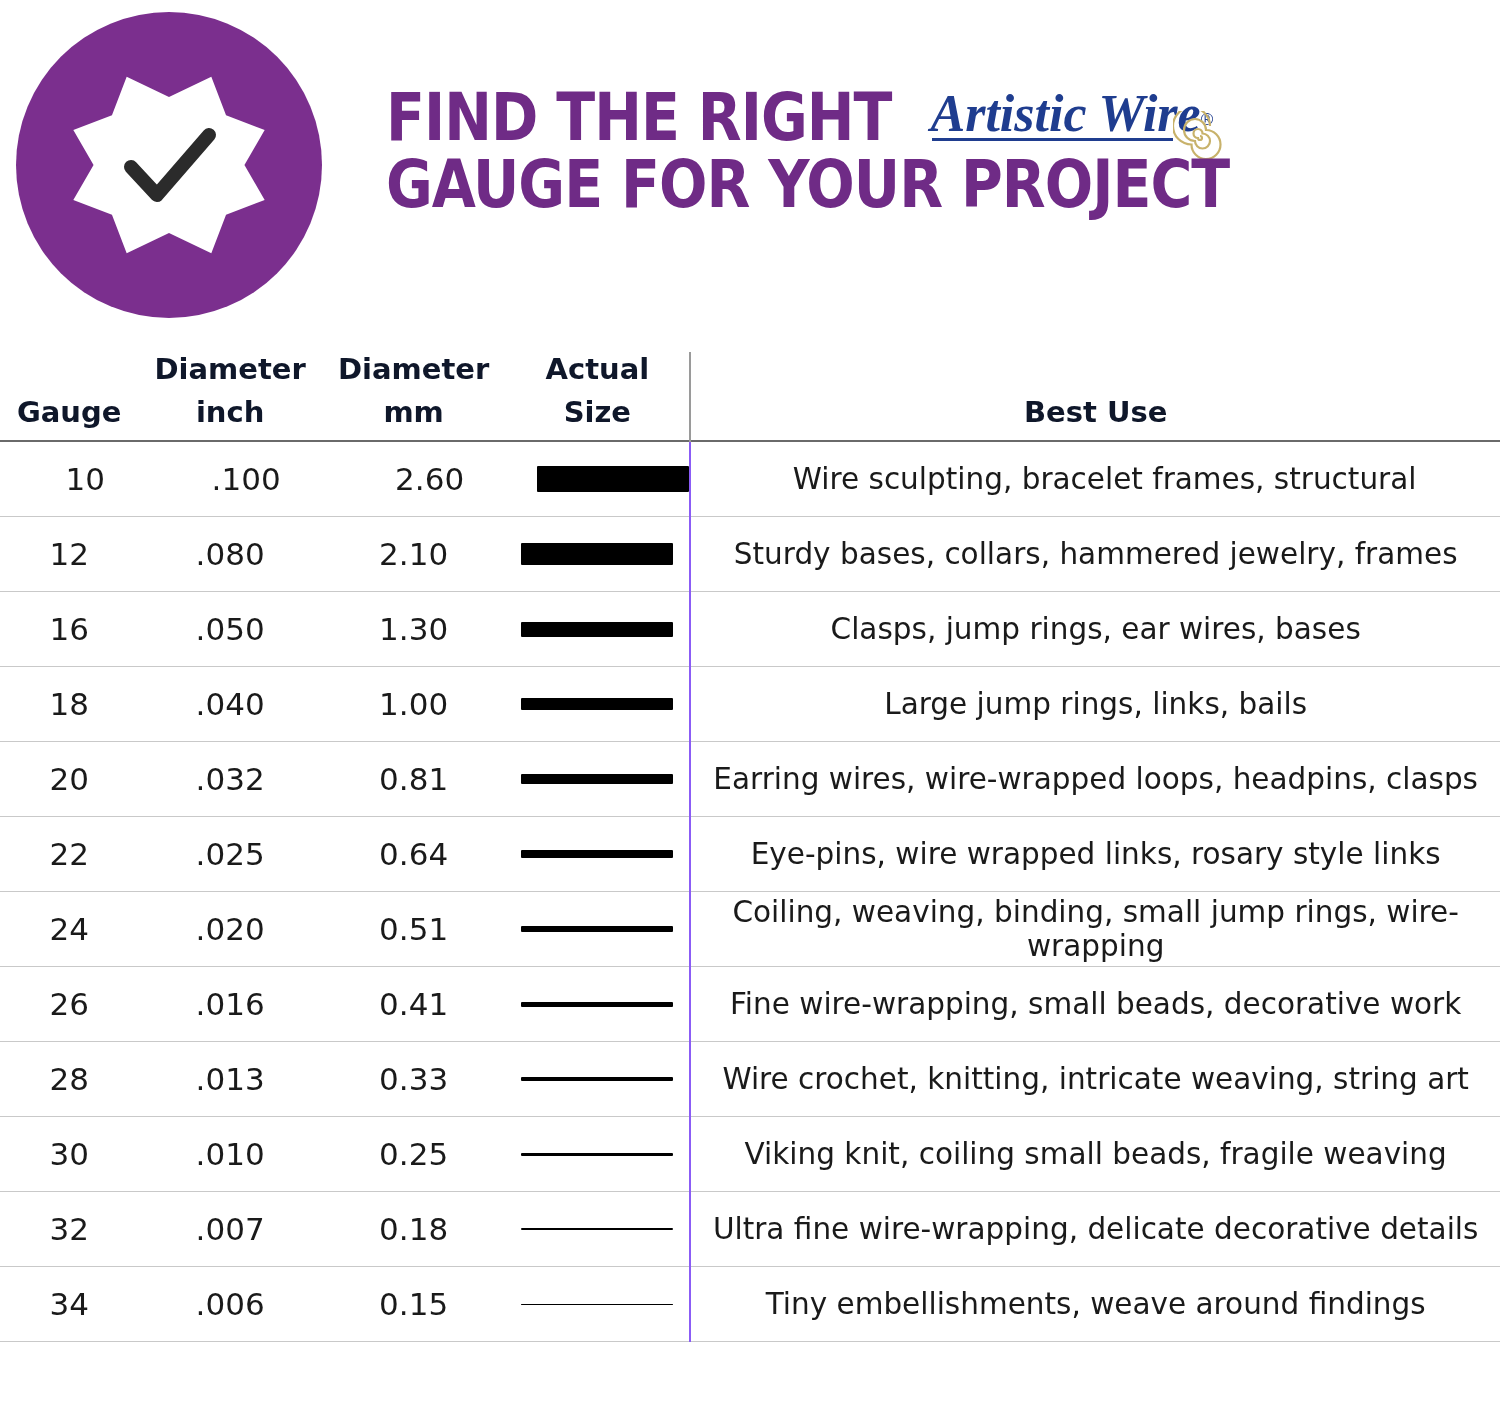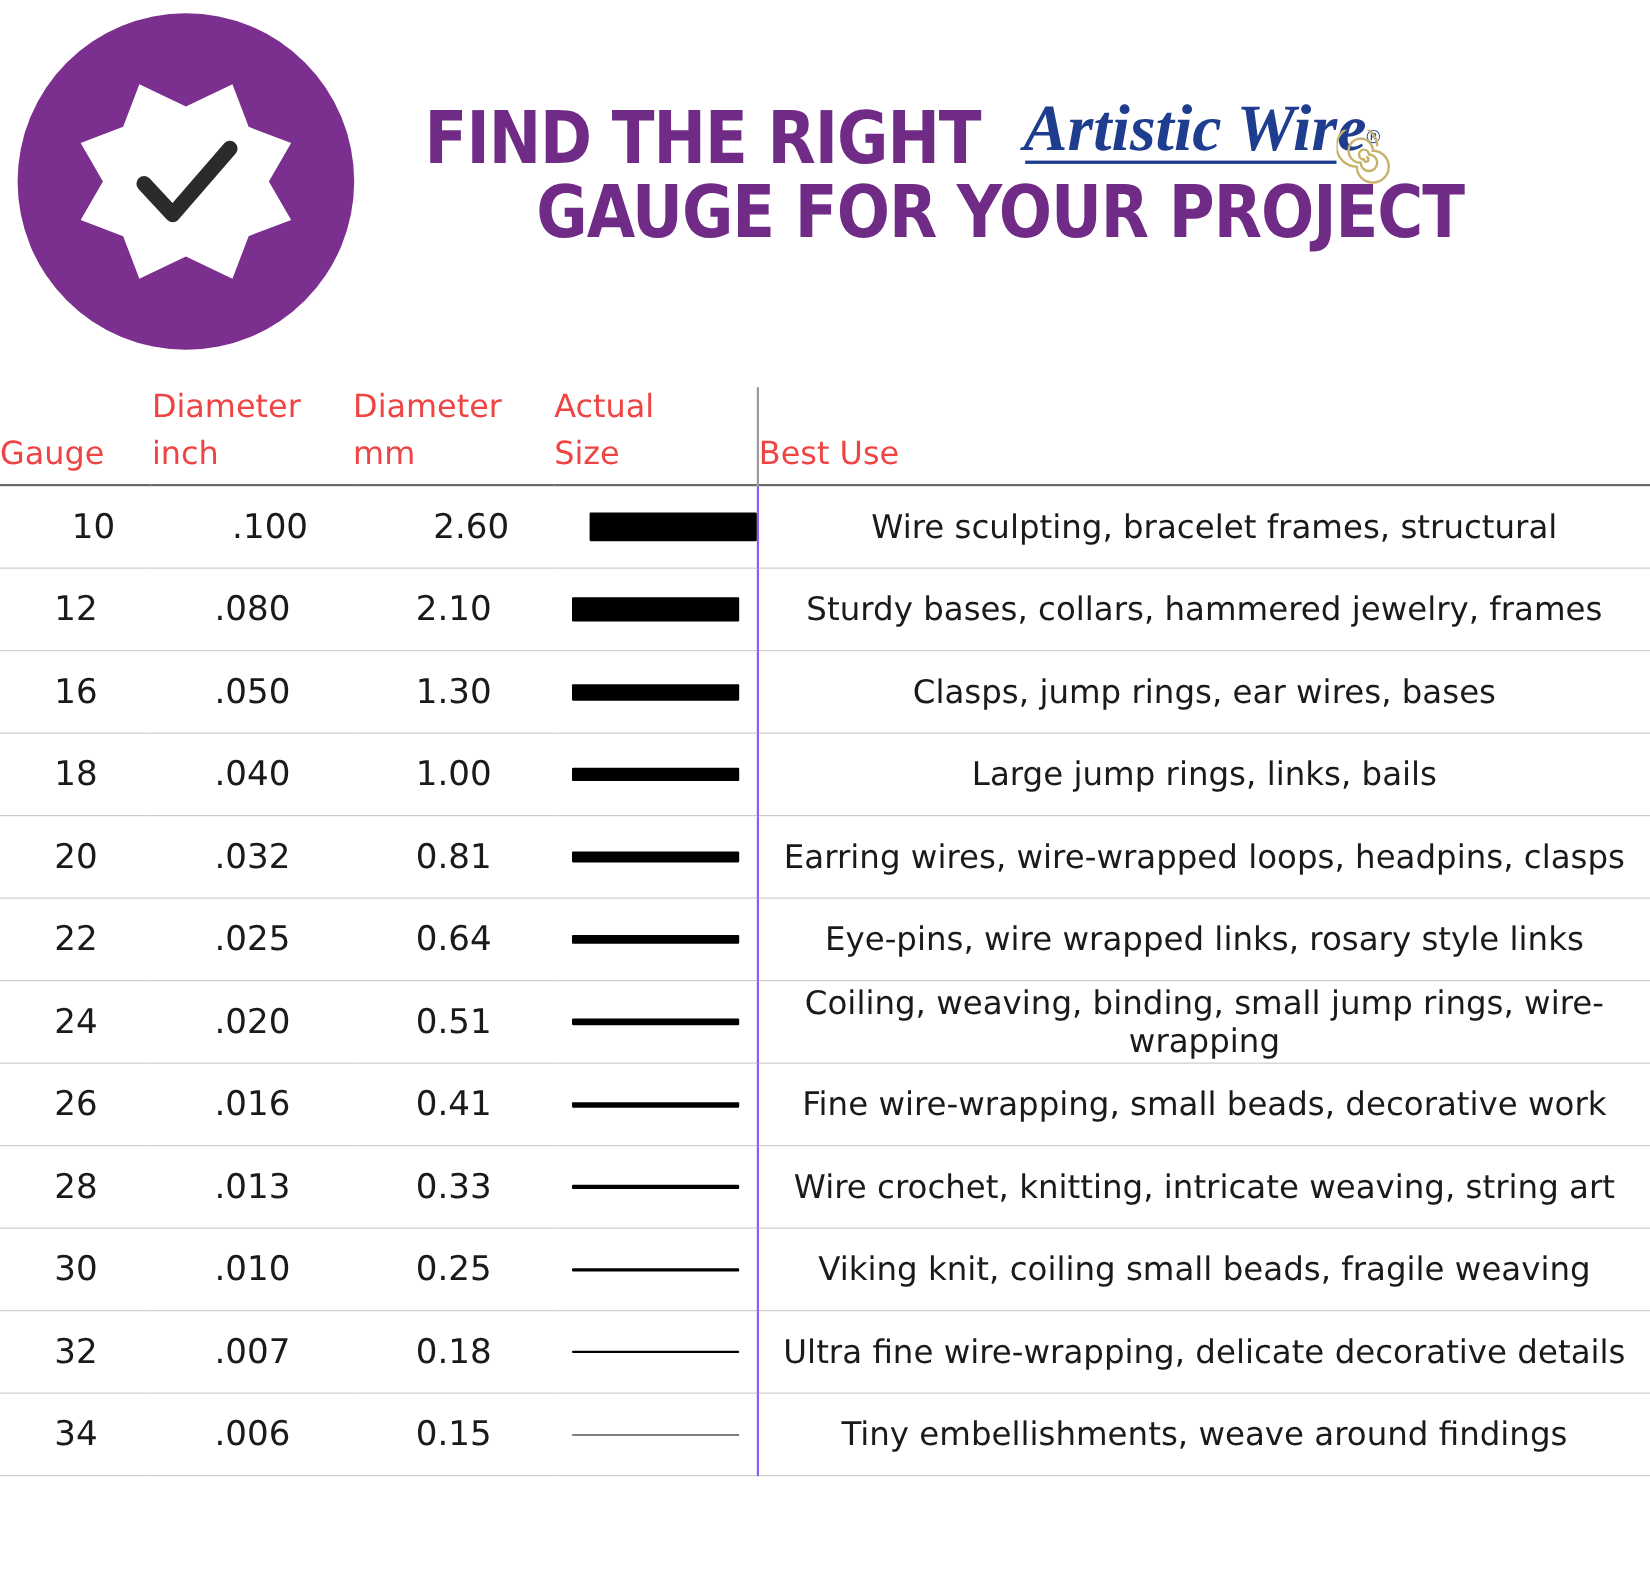--- a/index.html
+++ b/index.html
@@ -14,21 +14,20 @@
     color: #1a1a1a;
     overflow: hidden;
     position: relative;
   }
 
   
   .header {
     position: relative;
     height: 330px;
     padding: 0;
-    text-align: center;
   }
   .badge {
     position: absolute;
     left: 16px;
     top: 12px;
     width: 306px;
     height: 306px;
     border-radius: 50%;
     background: #7b2f8e;
     display: flex;
@@ -64,21 +63,21 @@
   .brand {
     position: relative;
     display: inline-block;
     white-space: nowrap;
     transform: translateY(-6px);
   }
   .brand-text {
     font-family: "Liberation Serif", serif;
     font-style: italic;
     font-weight: bold;
-    font-size: 60px;
+    font-size: 52px;
     color: #1f3d8f;
     letter-spacing: 0px;
   }
   .brand-reg {
     font-family: "Liberation Sans", sans-serif;
     font-style: normal;
     font-size: 17px;
     color: #1f3d8f;
     vertical-align: super;
   }
@@ -109,26 +108,26 @@
     border-collapse: collapse;
     font-family: "DejaVu Sans Condensed", "Liberation Sans", sans-serif;
   }
   table.gauge col.c-gauge { width: 140px; }
   table.gauge col.c-inch  { width: 185px; }
   table.gauge col.c-mm    { width: 185px; }
   table.gauge col.c-size  { width: 155px; }
   table.gauge col.c-use   { width: 835px; }
 
   thead th {
-    font-weight: normal;
+    font-weight: bold;
     font-size: 29px;
-    color: #ef4444;
+    color: #0f172a;
     padding: 0;
     vertical-align: bottom;
-    text-align: left;
+    text-align: center;
     font-family: "DejaVu Sans", sans-serif;
   }
   .hdr-two-line {
     display: block;
     line-height: 1.25;
   }
   .hdr-top {
     display: block;
     height: 42px;
   }

